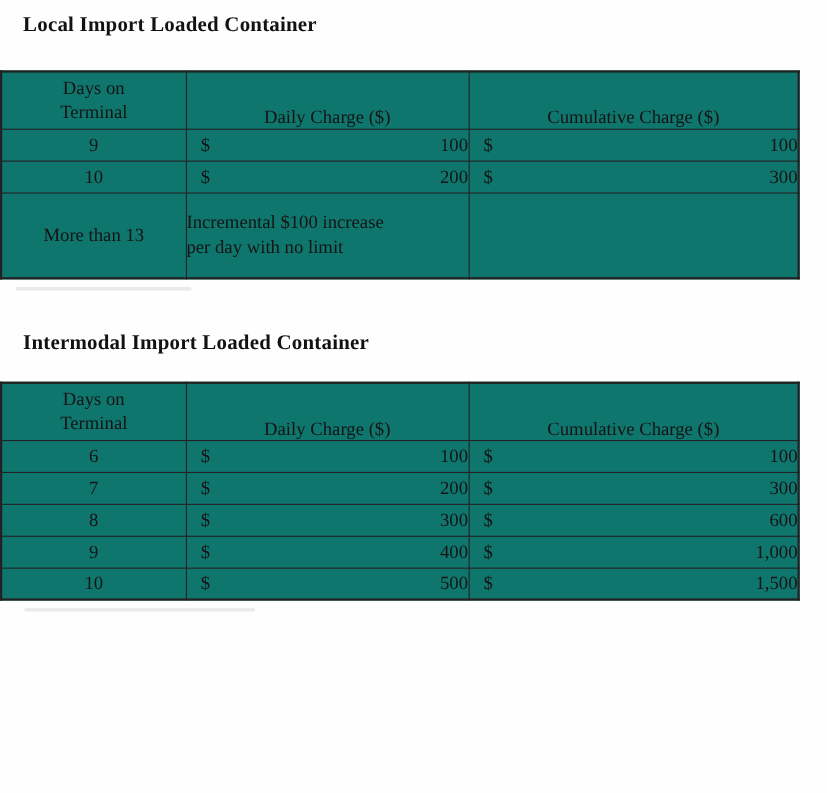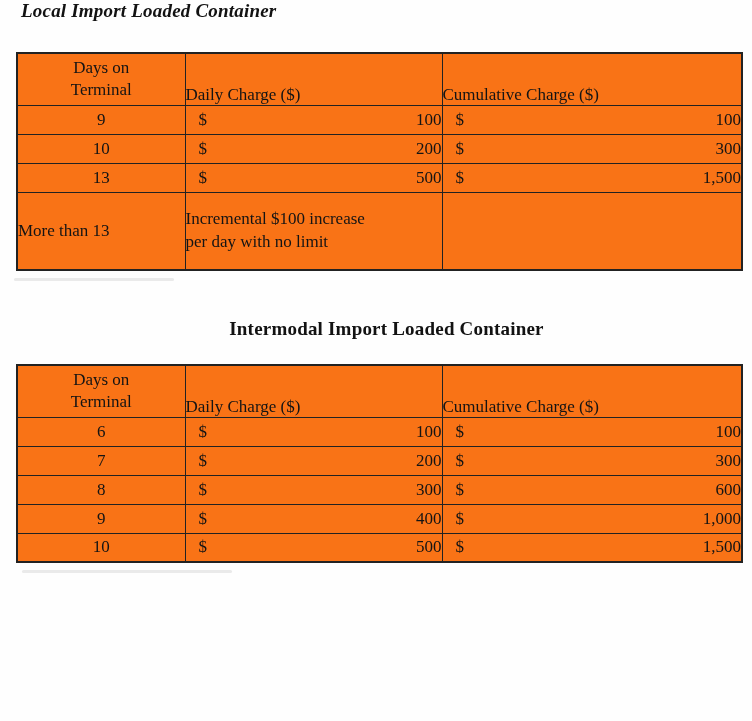--- a/index.html
+++ b/index.html
@@ -20,29 +20,29 @@
     background: #fefefe;
   }
   .section-title {
     margin: 0;
     padding-left: 21px;
     font-size: 19px;
     font-weight: 700;
     letter-spacing: 0.2px;
     color: #121212;
   }
-  .title-1 { padding-top: 0; font-style: italic; }
-  .title-2 { padding-top: 37px; text-align: center; }
+  .title-1 { padding-top: 12px; }
+  .title-2 { padding-top: 37px; }
 
   table.charge-table {
     border-collapse: collapse;
     table-layout: fixed;
     width: 725px;
-    margin-left: 16px;
-    background: #f97316;
+    margin-left: 0;
+    background: #0f766e;
     font-family: Liberation Serif, serif;
   }
   .table-1 { margin-top: 30px; }
   .table-2 { margin-top: 24px; }
 
   table.charge-table, table.charge-table th, table.charge-table td {
     border: 2px solid #222222;
   }
   table.charge-table th, table.charge-table td {
     border-width: 1.5px;
@@ -53,21 +53,21 @@
   table.charge-table { border-width: 2.5px; }
 
   thead tr { height: 52px; }
   th.days-head {
     text-align: center;
     vertical-align: middle;
     white-space: pre-line;
     line-height: 1.3;
   }
   th.bottom-head {
-    text-align: left;
+    text-align: center;
     vertical-align: bottom;
     padding-bottom: 4px;
   }
 
   tr.data-row { height: 29px; }
   td.days-cell { text-align: center; vertical-align: middle; }
   td.money {
     position: relative;
     text-align: right;
     vertical-align: middle;
@@ -75,21 +75,21 @@
   td.money .cur {
     position: absolute;
     left: 13px;
     top: 50%;
     transform: translateY(-50%);
   }
   td.daily { padding-right: 37px; }
   td.cum   { padding-right: 12px; }
 
   tr.overflow-row { height: 78px; }
-  td.overflow-days { text-align: left; vertical-align: middle; }
+  td.overflow-days { text-align: center; vertical-align: middle; }
   td.note-cell {
     text-align: left;
     vertical-align: middle;
     white-space: pre-line;
     line-height: 1.35;
   }
 
   .scan-smudge {
     height: 3px;
     background: #d9d9d9;
@@ -123,25 +123,20 @@
     <tbody>
       <tr class="data-row">
         <td class="days-cell">9</td>
         <td class="money daily"><span class="cur">$</span><span>100</span></td>
         <td class="money cum"><span class="cur">$</span><span>100</span></td>
       </tr>
       <tr class="data-row">
         <td class="days-cell">10</td>
         <td class="money daily"><span class="cur">$</span><span>200</span></td>
         <td class="money cum"><span class="cur">$</span><span>300</span></td>
-      </tr>
-      <tr class="data-row">
-        <td class="days-cell">13</td>
-        <td class="money daily"><span class="cur">$</span><span>500</span></td>
-        <td class="money cum"><span class="cur">$</span><span>1,500</span></td>
       </tr>
       <tr class="overflow-row">
         <td class="overflow-days">More than 13</td>
         <td class="note-cell">Incremental $100 increase
 per day with no limit</td>
         <td class="empty-cell"></td>
       </tr>
     </tbody>
   </table>
   <div class="scan-smudge smudge-1"></div>

